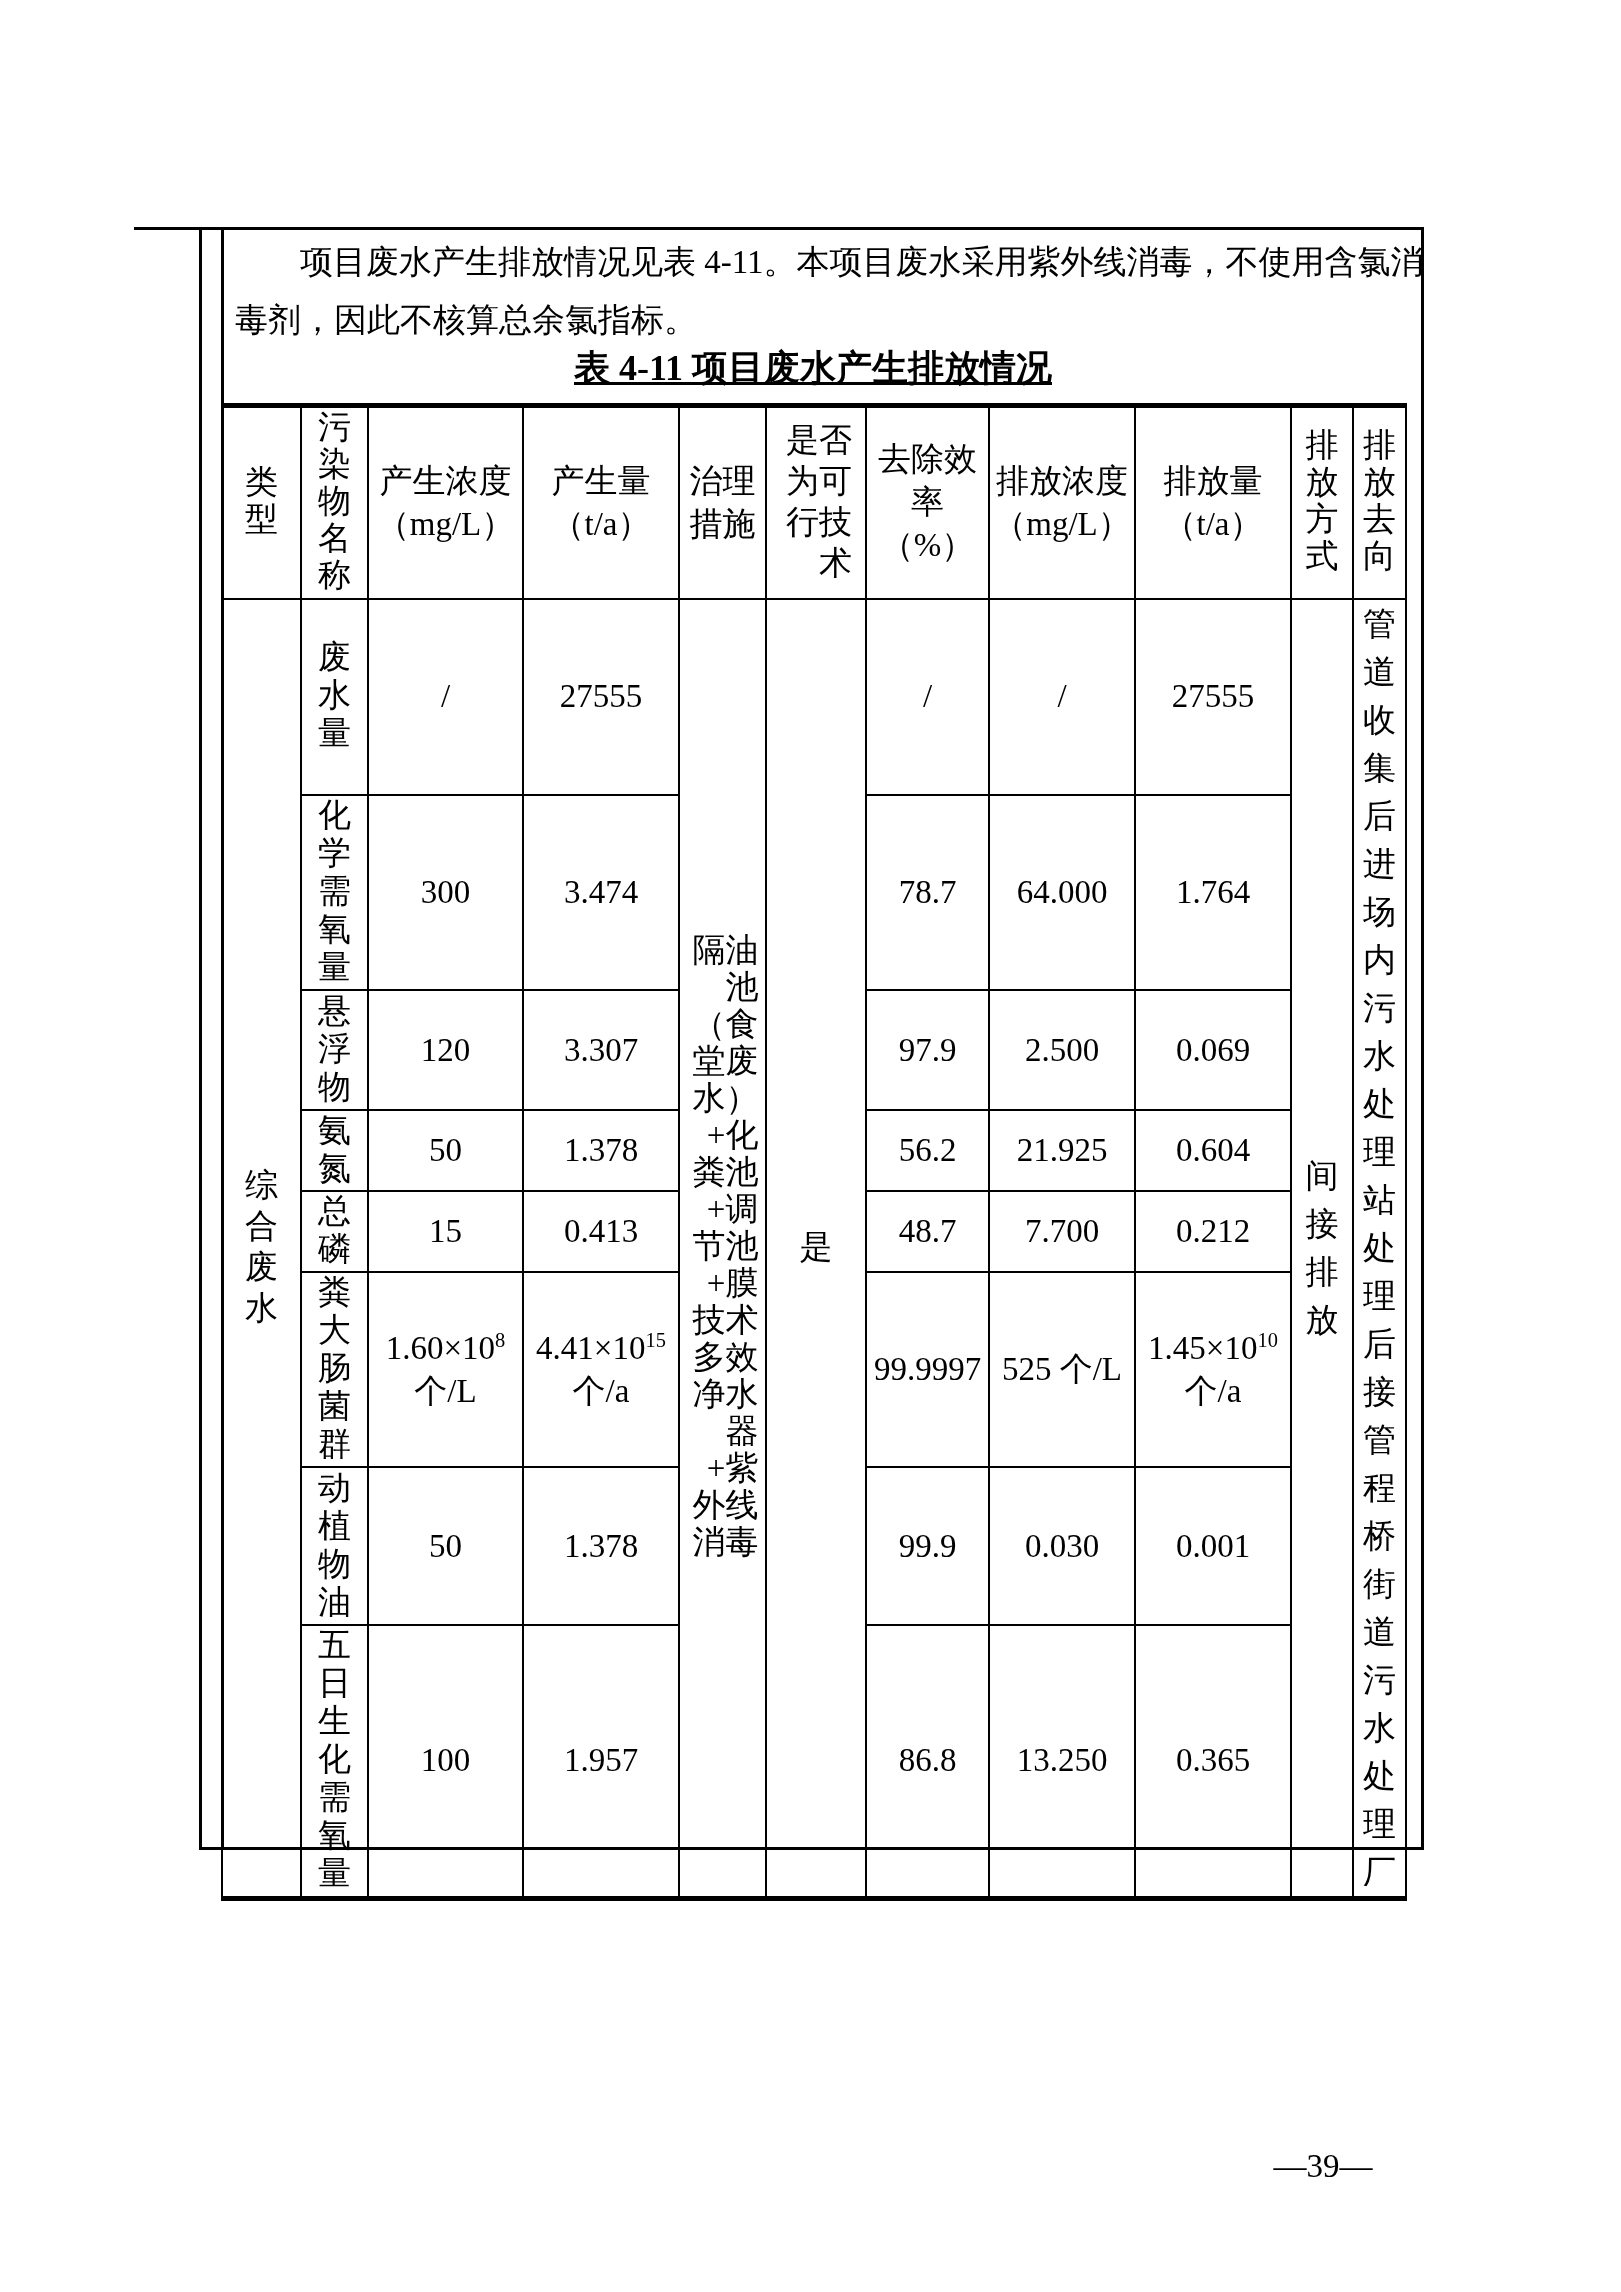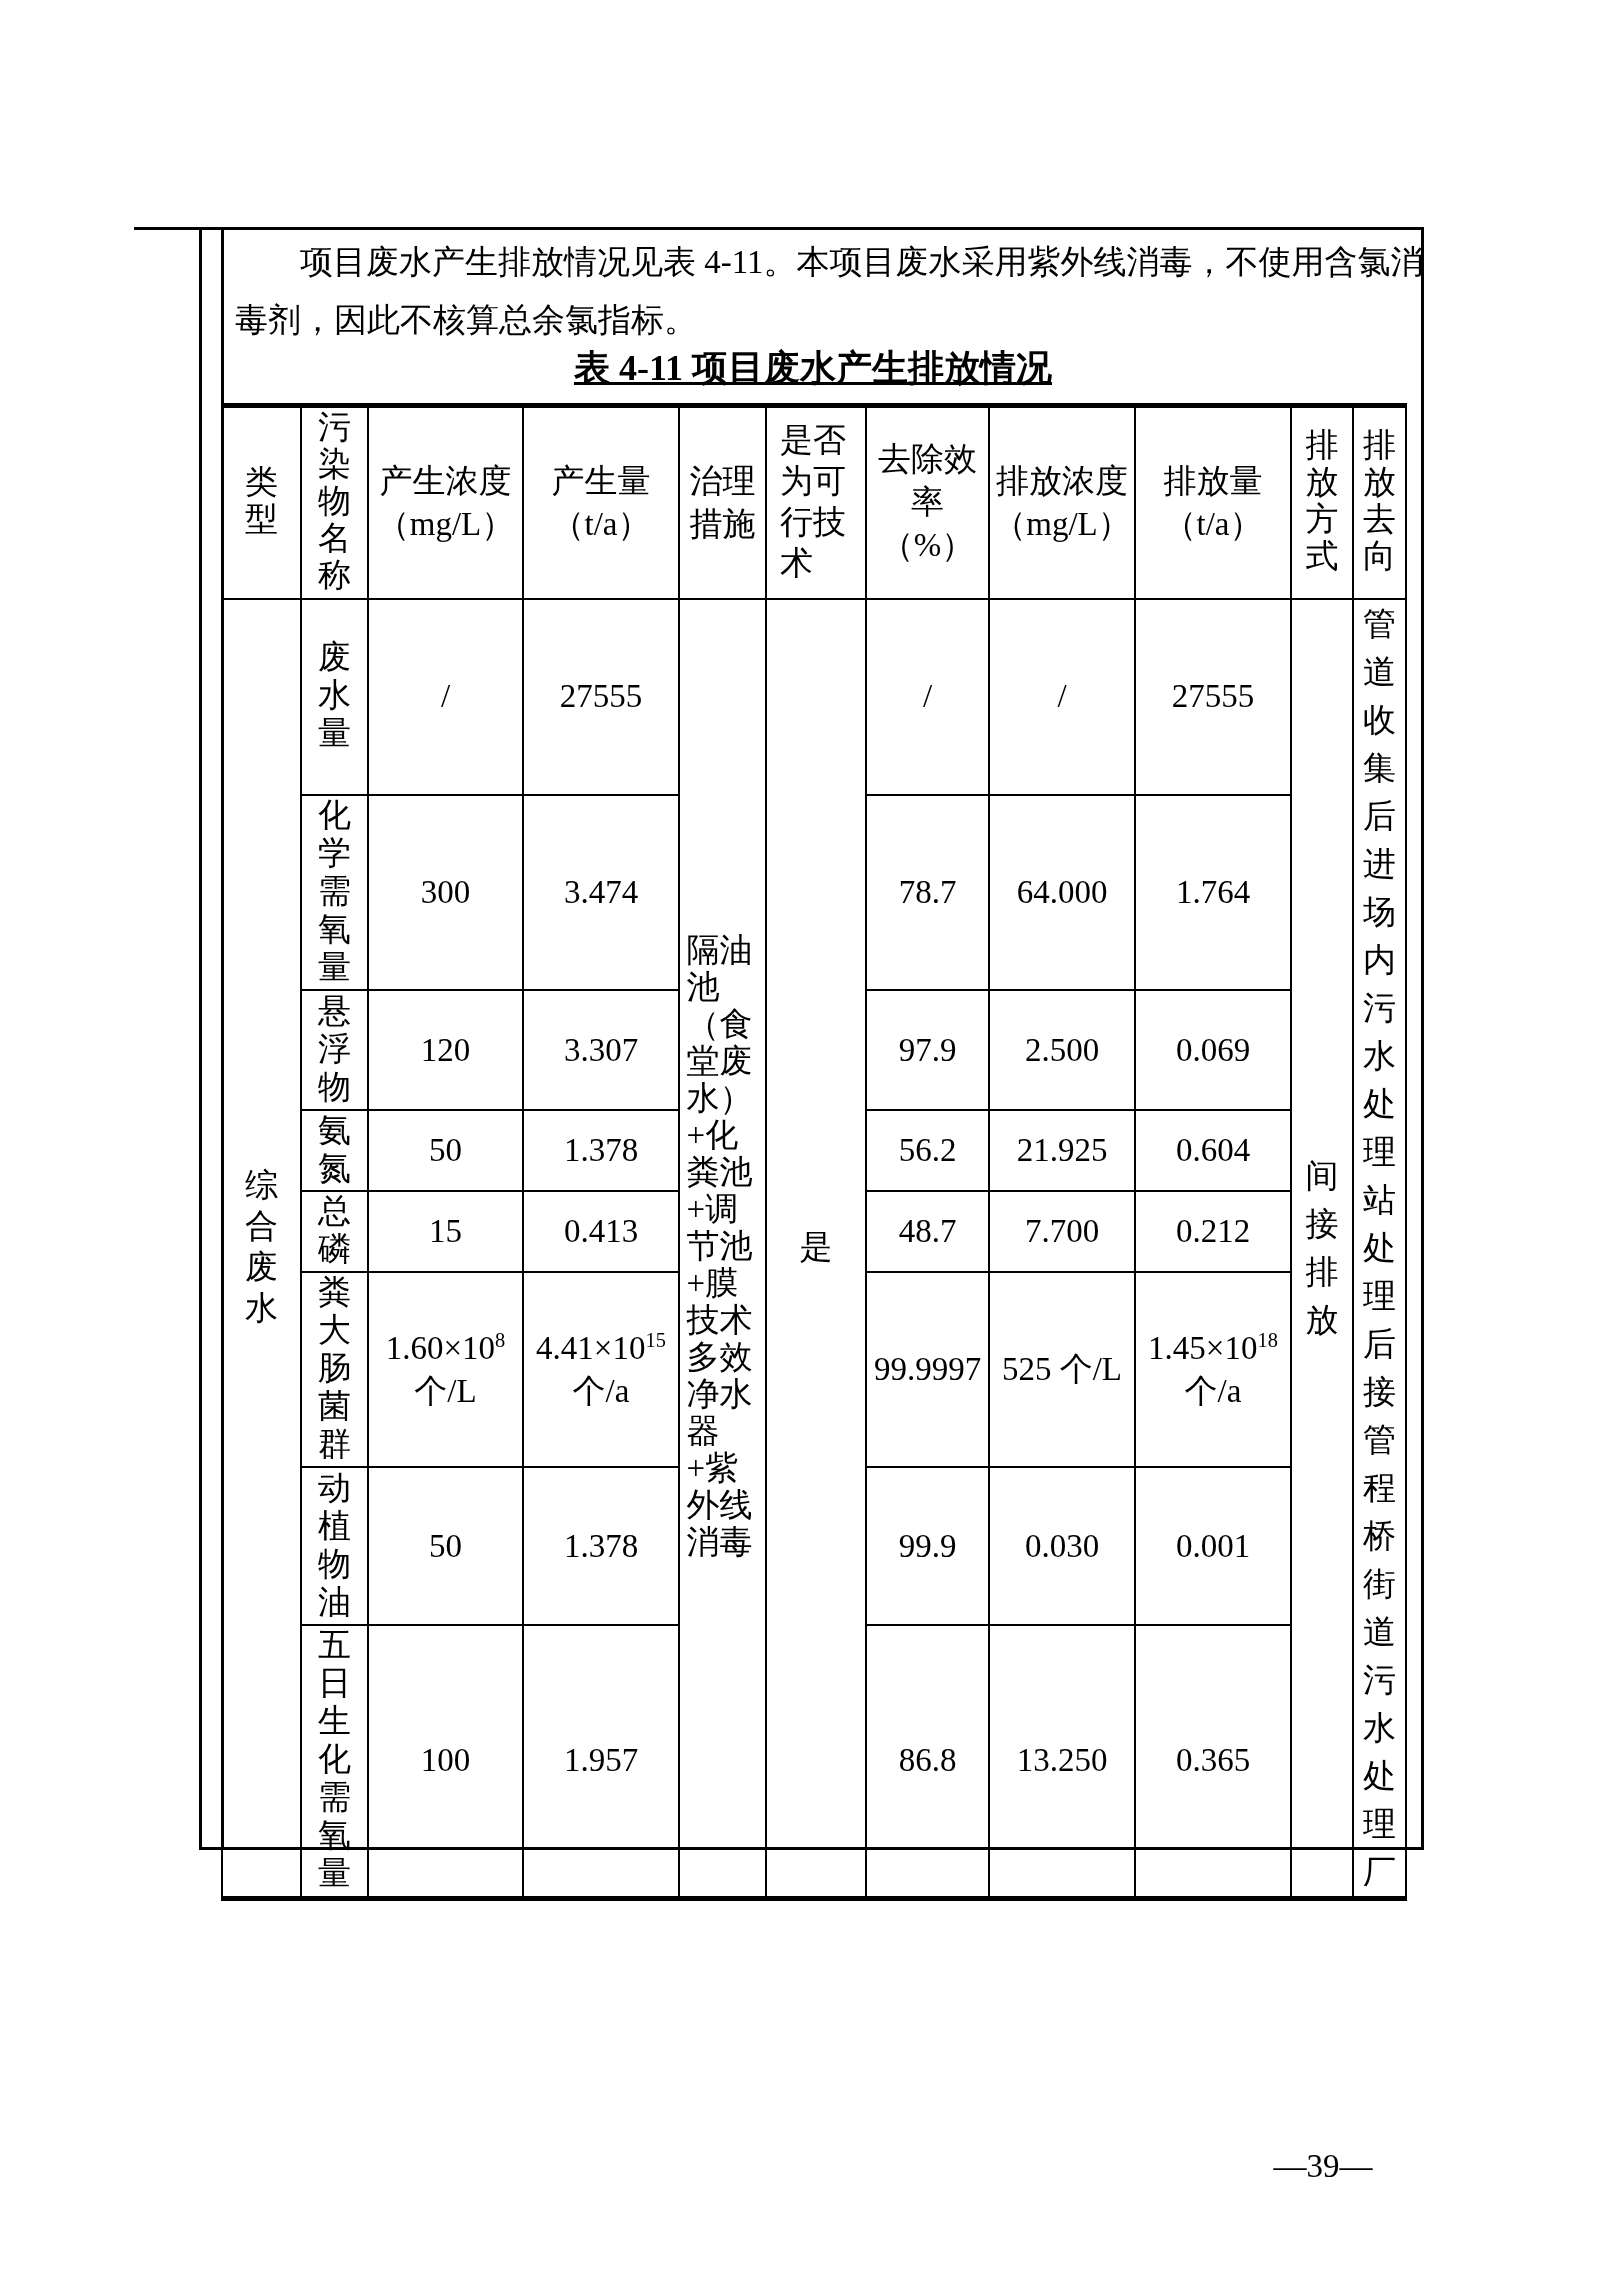--- a/index.html
+++ b/index.html
@@ -29,21 +29,21 @@
   
   #wastewater-table{position:absolute;left:221px;top:403px;width:1184px;
     border-collapse:collapse;table-layout:fixed;
     border-top:5.9px solid #000;border-bottom:5.9px solid #000;
     border-left:2px solid #000;border-right:2px solid #000;}
   #wastewater-table td{border:2px solid #000;padding:0;
     text-align:center;vertical-align:middle;
     font-size:33px;line-height:43px;overflow:hidden;}
   
   .vt{display:inline-block;width:1.16em;word-break:break-all;text-align:center;}
-  .vt2{display:inline-block;width:2.18em;word-break:break-all;text-align:left;}
+  .vt2{display:inline-block;width:2.18em;word-break:break-all;text-align:right;}
   .lh38{line-height:37px;}
   .lh39{line-height:38px;}
   .lh42{line-height:41px;}
   .lh49{line-height:48px;}
   .hdr{white-space:pre-line;line-height:45px;}
   sup{font-size:0.62em;line-height:0;}
   sup:empty{display:none;}
   .unit{display:block;}
   .unit:empty{display:none;}
 
@@ -152,21 +152,21 @@
     <td><span>7.700</span></td>
     <td><span>0.212</span></td>
   </tr>
 
   <tr style="height:188px">
     <td><span class="vt lh39">粪大肠菌群</span></td>
     <td><span>1.60×10</span><sup>8</sup><span class="unit">个/L</span></td>
     <td><span>4.41×10</span><sup>15</sup><span class="unit">个/a</span></td>
     <td><span>99.9997</span></td>
     <td><span>525 个/L</span></td>
-    <td><span>1.45×10</span><sup>18</sup><span class="unit">个/a</span></td>
+    <td><span>1.45×10</span><sup>10</sup><span class="unit">个/a</span></td>
   </tr>
 
   <tr style="height:150px">
     <td><span class="vt lh39">动植物油</span></td>
     <td><span>50</span></td>
     <td><span>1.378</span></td>
     <td><span>99.9</span></td>
     <td><span>0.030</span></td>
     <td><span>0.001</span></td>
   </tr>

